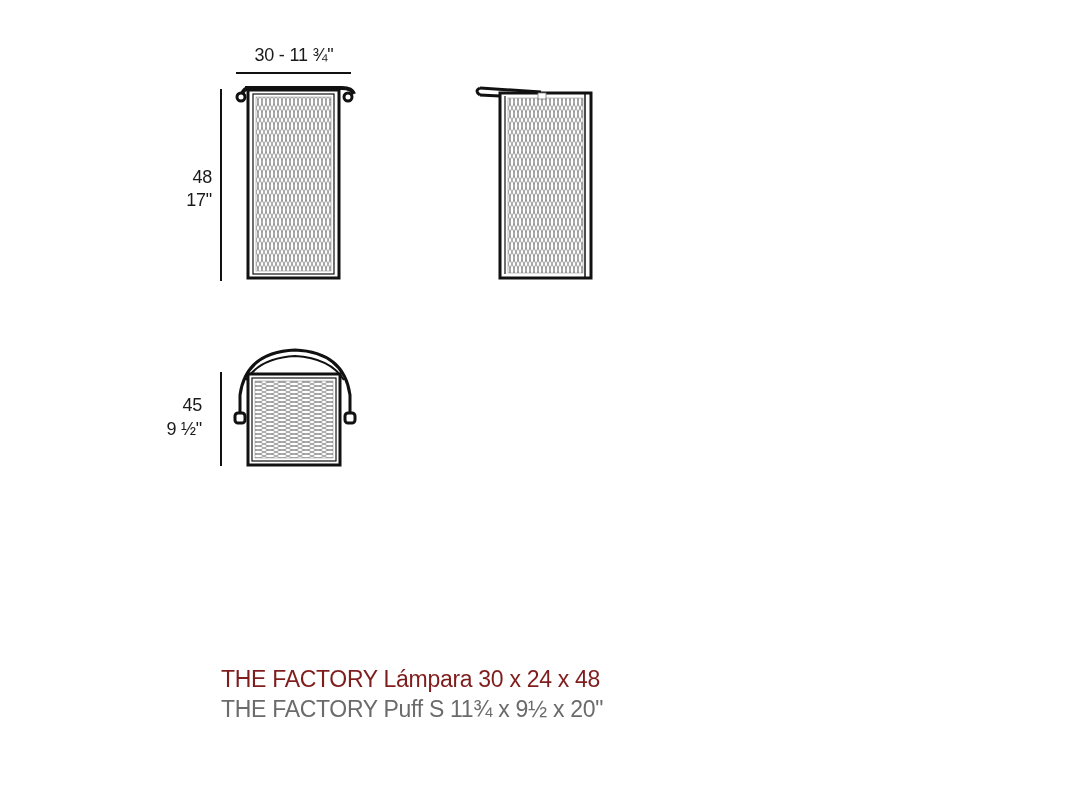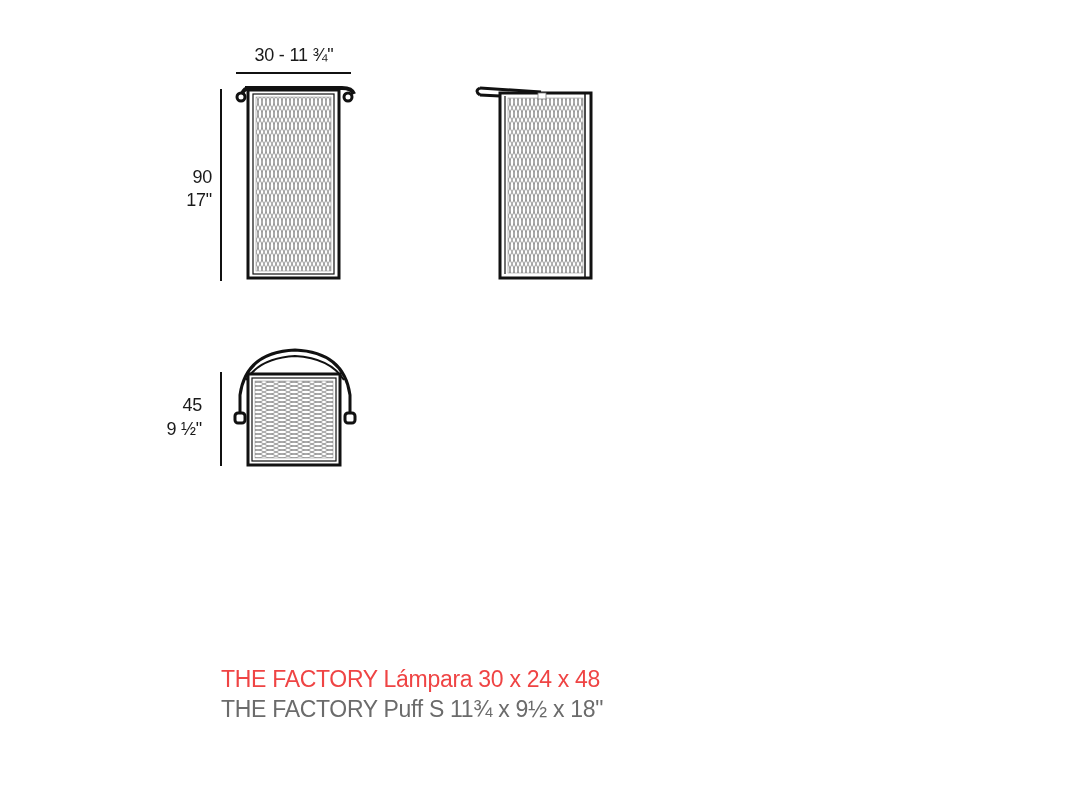--- a/index.html
+++ b/index.html
@@ -2,21 +2,21 @@
 <html><head>
   <meta charset="utf-8">
   <style>
     html, body { margin: 0; padding: 0; background: #ffffff; }
     body { width: 1068px; height: 801px; position: relative; overflow: hidden;
            font-family: "Liberation Sans", "DejaVu Sans", sans-serif; color: #1a1a1a; }
     .abs { position: absolute; }
     .dim-text { font-size: 18px; color: #1a1a1a; line-height: 22px; letter-spacing: -0.2px; }
     .dim-right { text-align: right; }
     .caption { font-size: 23px; line-height: 30px; letter-spacing: -0.3px; white-space: nowrap; }
-    .caption-primary { color: #ef4444; text-align: center; }
+    .caption-primary { color: #7f1d1d; text-align: center; }
     .caption-secondary { color: #6b6b6b; }
     svg { position: absolute; left: 0; top: 0; }
   </style>
 </head>
 <body>
 
 <svg width="1068" height="801" viewBox="0 0 1068 801">
   <defs>
     <pattern id="meshV" x="0" y="0" width="8" height="12" patternUnits="userSpaceOnUse">
       <path d="M0,0 Q4,6 0,12 M8,0 Q4,6 8,12 M4,0 Q0,6 4,12 M4,0 Q8,6 4,12" fill="none" stroke="#7a7a7a" stroke-width="0.8"></path>
@@ -64,20 +64,20 @@
     <rect x="345" y="413" width="10" height="10" rx="3" fill="#fff" stroke="#111" stroke-width="3"></rect>
 
     <rect x="248" y="374" width="92" height="91" fill="#fff" stroke="#111" stroke-width="3"></rect>
     <rect x="252" y="378" width="84" height="83" fill="none" stroke="#111" stroke-width="1.2"></rect>
     <rect x="255" y="381" width="78" height="77" fill="url(#meshH)" stroke="#999" stroke-width="0.6"></rect>
   </g>
 </svg>
 
 <div class="abs dim-text" style="left:236px; top:44px; width:116px; text-align:center;">30 - 11 ¾"</div>
 
-<div class="abs dim-text dim-right" style="left:150px; top:166px; width:62px;">90</div>
+<div class="abs dim-text dim-right" style="left:150px; top:166px; width:62px;">48</div>
 <div class="abs dim-text dim-right" style="left:150px; top:189px; width:62px;">17"</div>
 
 <div class="abs dim-text dim-right" style="left:140px; top:394px; width:62px;">45</div>
 <div class="abs dim-text dim-right" style="left:140px; top:418px; width:62px;">9 ½"</div>
 
 <div class="abs caption caption-primary" style="left:221px; top:664px;">THE FACTORY Lámpara 30 x 24 x 48</div>
-<div class="abs caption caption-secondary" style="left:221px; top:694px;">THE FACTORY Puff S 11¾ x 9½ x 18"</div>
+<div class="abs caption caption-secondary" style="left:221px; top:694px;">THE FACTORY Puff S 11¾ x 9½ x 20"</div>
 
 </body></html>

